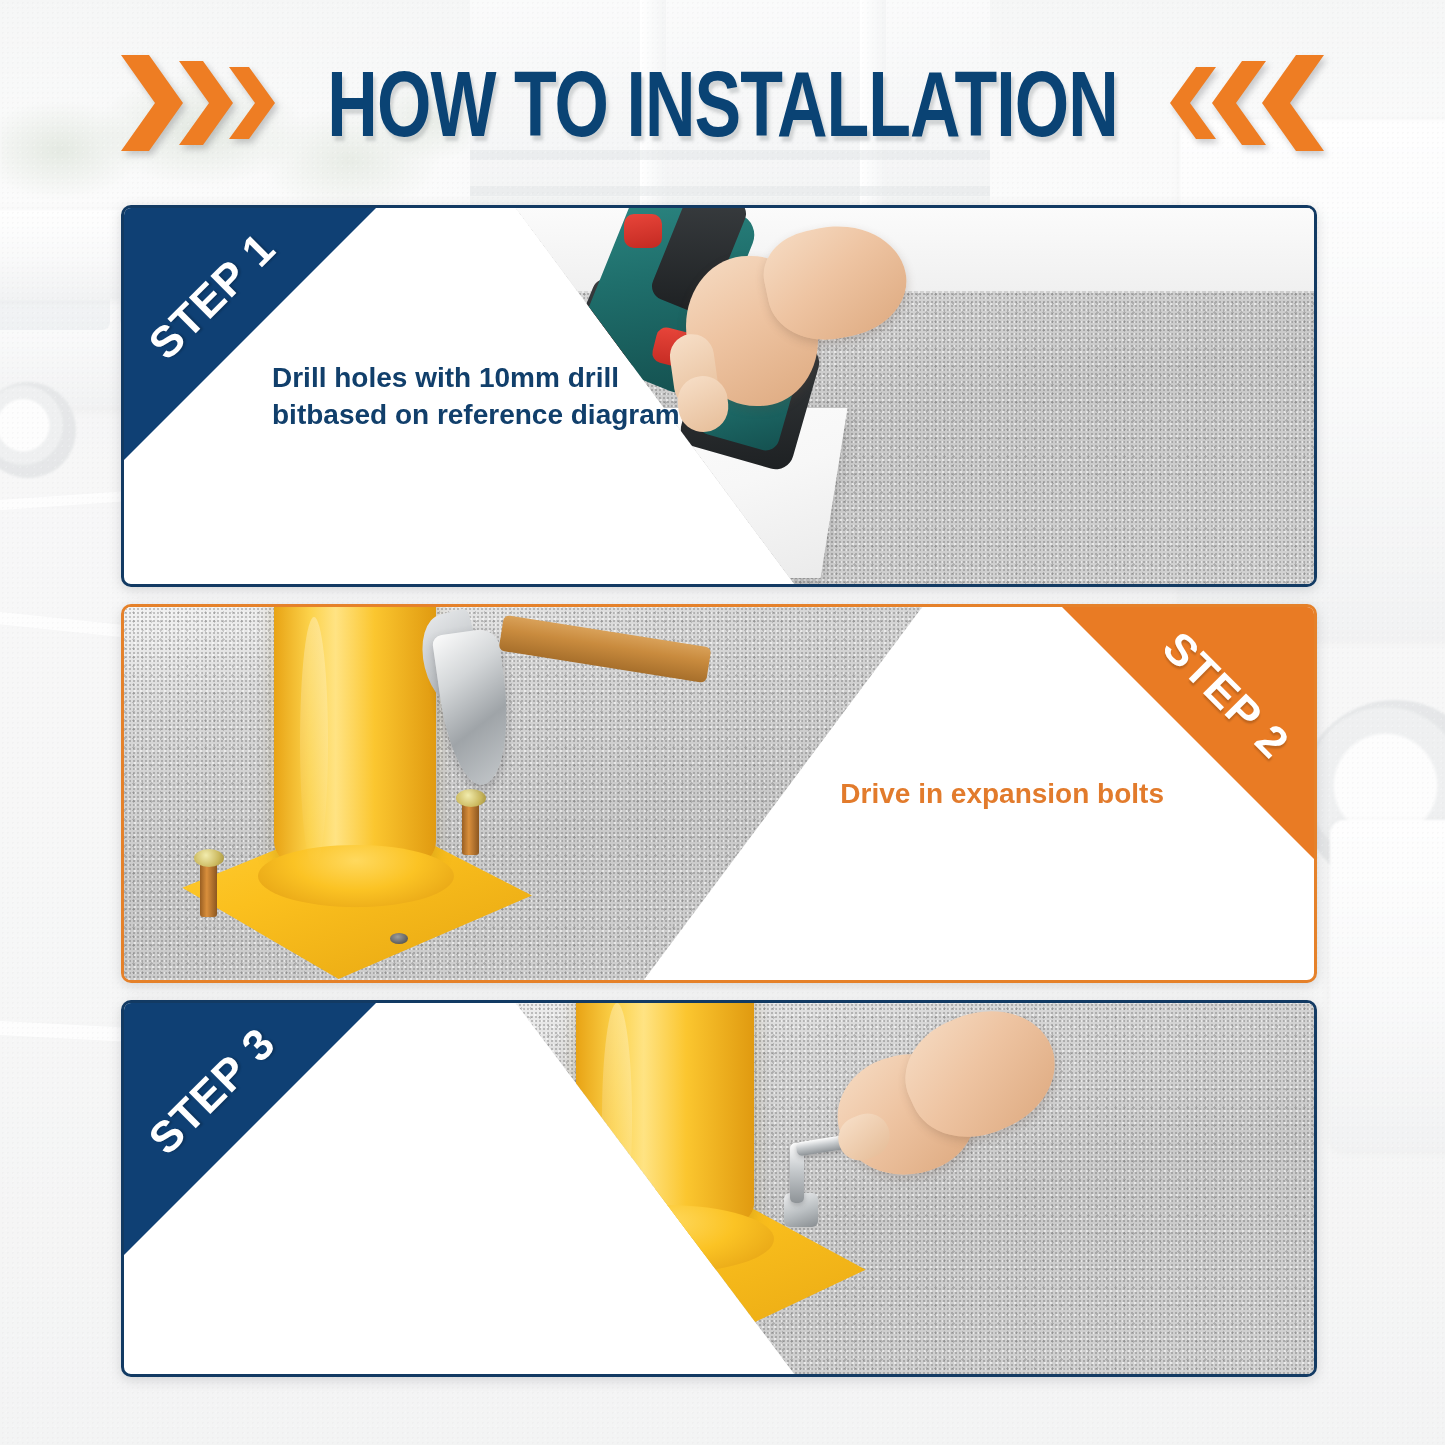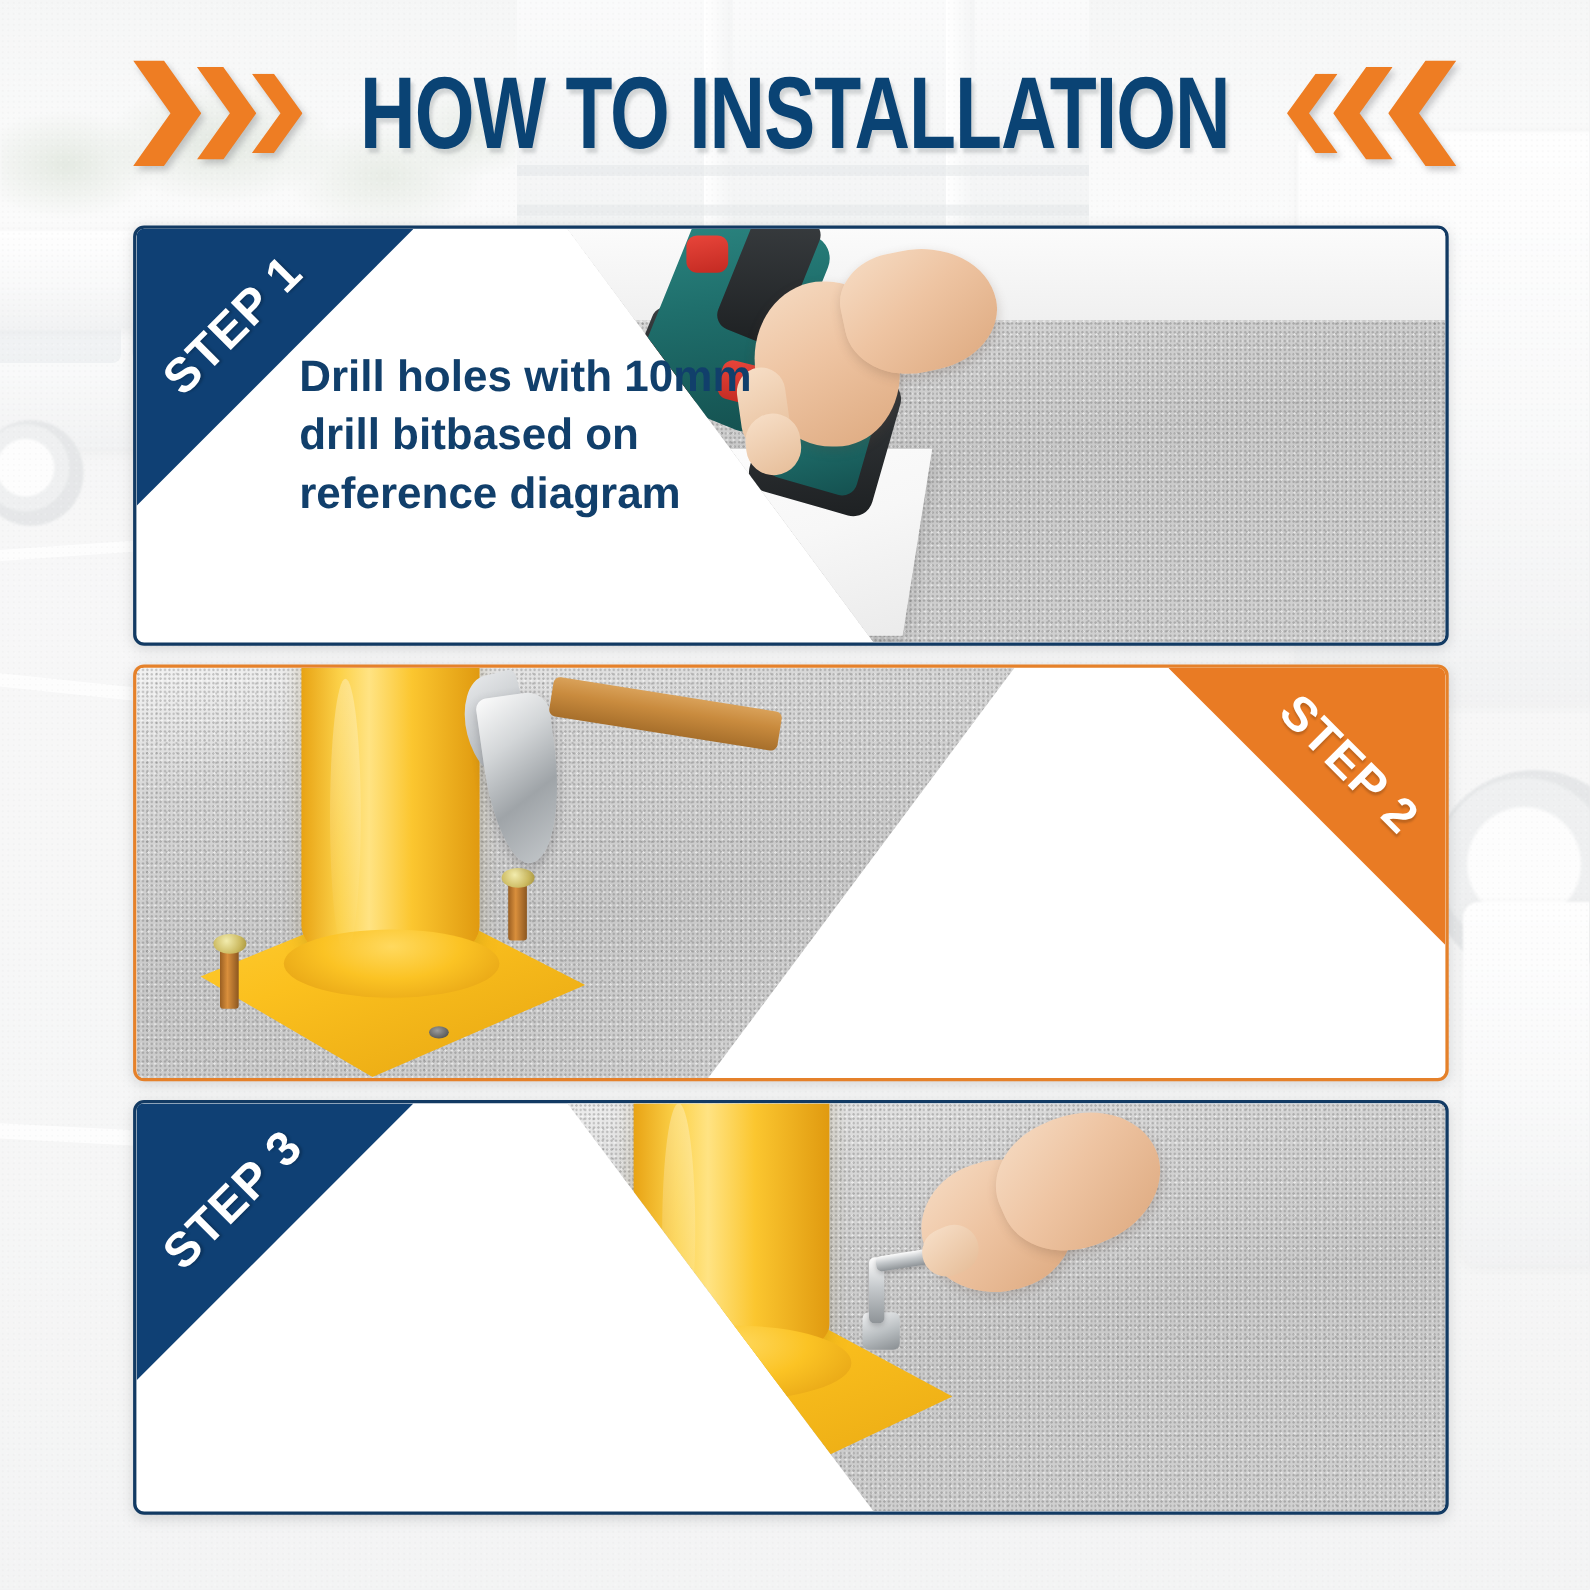--- a/index.html
+++ b/index.html
@@ -123,21 +123,21 @@
   
   .txt {
     position:absolute; top:0; height:100%;
     display:flex; align-items:center;
     z-index:3;
   }
   .txt.left  { left:0;  width:52%; padding-left:148px; padding-right:10px; }
   .txt.right { right:0; width:52%; padding-right:150px; padding-left:10px; justify-content:flex-end; }
 
   .step-text {
-    font-size:40px; font-weight:bold; line-height:1.33;
+    font-size:28px; font-weight:bold; line-height:1.33;
     color:#113f6b;
   }
   .step-text.orange { color:#e27b2c; text-align:center; }
 
   
   .corner {
     position:absolute; width:252px; height:252px; z-index:5;
     overflow:hidden;
   }
   .corner.tl { left:0; top:0; }
@@ -411,20 +411,23 @@
       <div class="washer" style="left:70px; top:242px; width:30px; height:18px;"></div>
       <div class="bolt-stud" style="left:338px; top:196px; width:17px; height:52px;"></div>
       <div class="washer" style="left:332px; top:182px; width:30px; height:18px;"></div>
       <div class="bolt-hole" style="left:266px; top:326px; width:18px; height:11px;"></div>
 
       <div class="hammer-claw" style="left:300px; top:6px; width:56px; height:96px; transform:rotate(-14deg);"></div>
       <div class="hammer-head" style="left:318px; top:24px; width:66px; height:154px; transform:rotate(-8deg);"></div>
       <div class="hammer-handle" style="left:376px; top:24px; width:210px; height:36px; transform:rotate(9deg);"></div>
     </div>
 
+    <div class="txt right">
+      <div class="step-text orange">Drive in expansion bolts</div>
+    </div>
 
     <div class="corner tr">
       <div class="corner-fill orange"></div>
       <div class="corner-label">STEP 2</div>
     </div>
   </div>
 </div>
 
 <div class="panel navy" id="panel-3">
   <div class="panel-inner">

